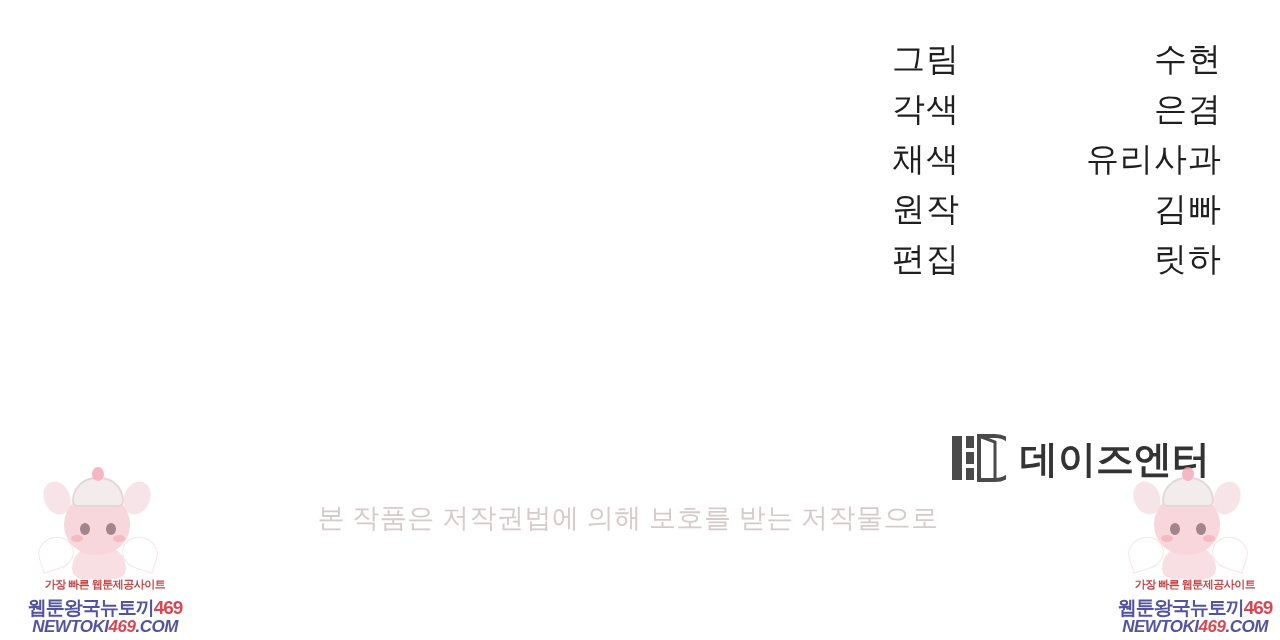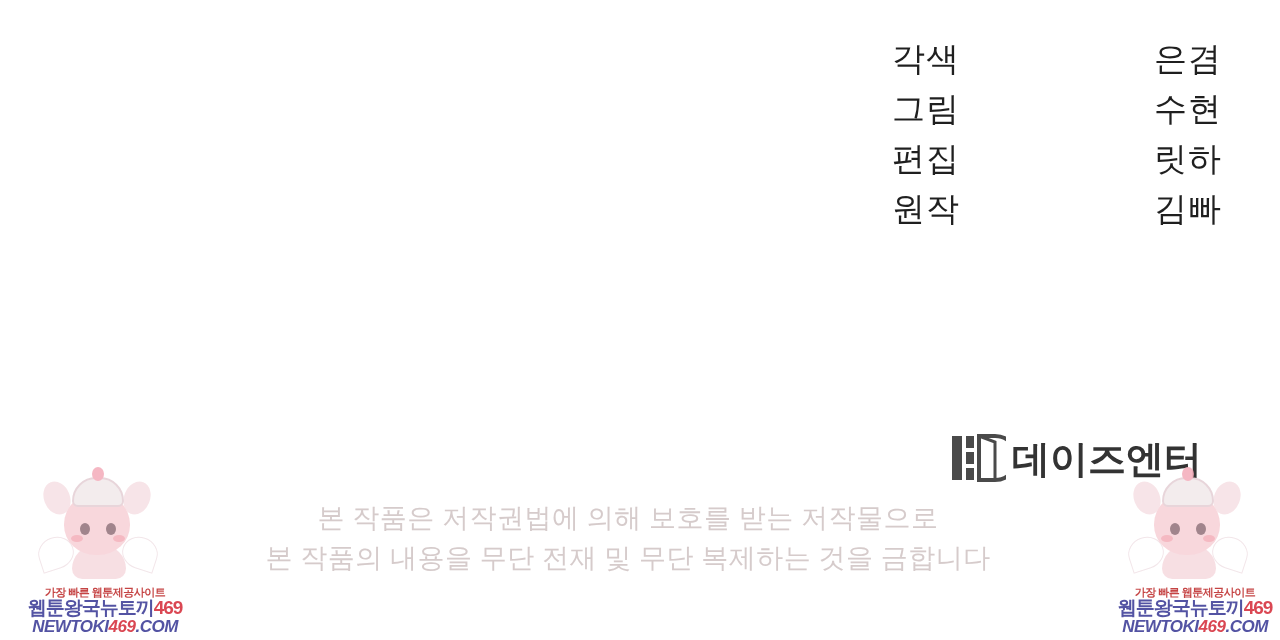--- a/index.html
+++ b/index.html
@@ -47,21 +47,21 @@
     white-space: nowrap;
   }
 
   
   .studio {
     position: absolute;
     left: 950px;
     top: 432px;
     display: flex;
     align-items: center;
-    gap: 6px;
+    gap: 14px;
   }
   .studio-mark {
     width: 56px;
     height: 54px;
     position: relative;
     flex: none;
   }
   .studio-name {
     font-size: 38px;
     font-weight: bold;
@@ -203,20 +203,21 @@
     color: #b91c1c;
     letter-spacing: -0.5px;
     white-space: nowrap;
   }
   .wm-line2 {
     font-size: 19px;
     font-weight: bold;
     color: #2e2e8f;
     letter-spacing: -1px;
     white-space: nowrap;
+    margin-top: 8px;
   }
   .wm-line2 .num {
     color: #d21f2d;
   }
   .wm-line3 {
     font-size: 17px;
     font-weight: bold;
     letter-spacing: -0.5px;
     color: #2e2e8f;
     white-space: nowrap;
@@ -224,54 +225,57 @@
   }
   .wm-line3 .num {
     color: #d21f2d;
   }
 </style>
 </head>
 <body>
 
 <div class="credits">
   <div class="credit-row">
+    <div class="credit-role">그림</div>
+    <div class="credit-name">수현</div>
+  </div>
+  <div class="credit-row">
     <div class="credit-role">각색</div>
     <div class="credit-name">은겸</div>
   </div>
   <div class="credit-row">
-    <div class="credit-role">그림</div>
-    <div class="credit-name">수현</div>
+    <div class="credit-role">채색</div>
+    <div class="credit-name">유리사과</div>
+  </div>
+  <div class="credit-row">
+    <div class="credit-role">원작</div>
+    <div class="credit-name">김빠</div>
   </div>
   <div class="credit-row">
     <div class="credit-role">편집</div>
     <div class="credit-name">릿하</div>
-  </div>
-  <div class="credit-row">
-    <div class="credit-role">원작</div>
-    <div class="credit-name">김빠</div>
   </div>
 </div>
 
 <div class="studio">
   <span class="studio-mark">
     <svg width="56" height="54" viewBox="0 0 56 54" xmlns="http://www.w3.org/2000/svg">
       <rect x="2" y="4" width="10" height="44" fill="#4a4a4a"></rect>
       <rect x="16" y="4" width="8" height="12" fill="#4a4a4a"></rect>
       <rect x="16" y="20" width="8" height="12" fill="#4a4a4a"></rect>
       <rect x="16" y="36" width="8" height="12" fill="#4a4a4a"></rect>
       <path d="M29 4 L45 4 A11 11 0 0 1 45 48 L29 48 Z" fill="none" stroke="#4a4a4a" stroke-width="4"></path>
       <path d="M29 4 L45 10 L45 48" fill="none" stroke="#4a4a4a" stroke-width="3"></path>
     </svg>
   </span>
   <span class="studio-name">데이즈엔터</span>
 </div>
 
 <div class="copyright">
   <div>본 작품은 저작권법에 의해 보호를 받는 저작물으로</div>
-  <div>본 작품의 내용을 무단 전재 및 무단 복제하는 것을 금합니다</div>
 </div>
 
 <div class="watermark left">
   <div class="wm-char">
     <div class="wm-ear-l"></div>
     <div class="wm-ear-r"></div>
     <div class="wm-wing-l"></div>
     <div class="wm-wing-r"></div>
     <div class="wm-body"></div>
     <div class="wm-head"></div>

